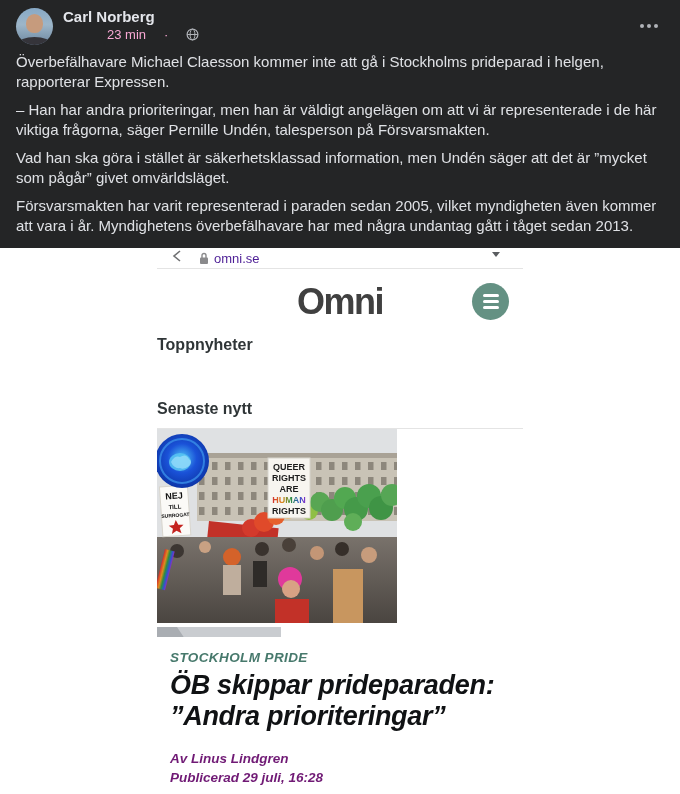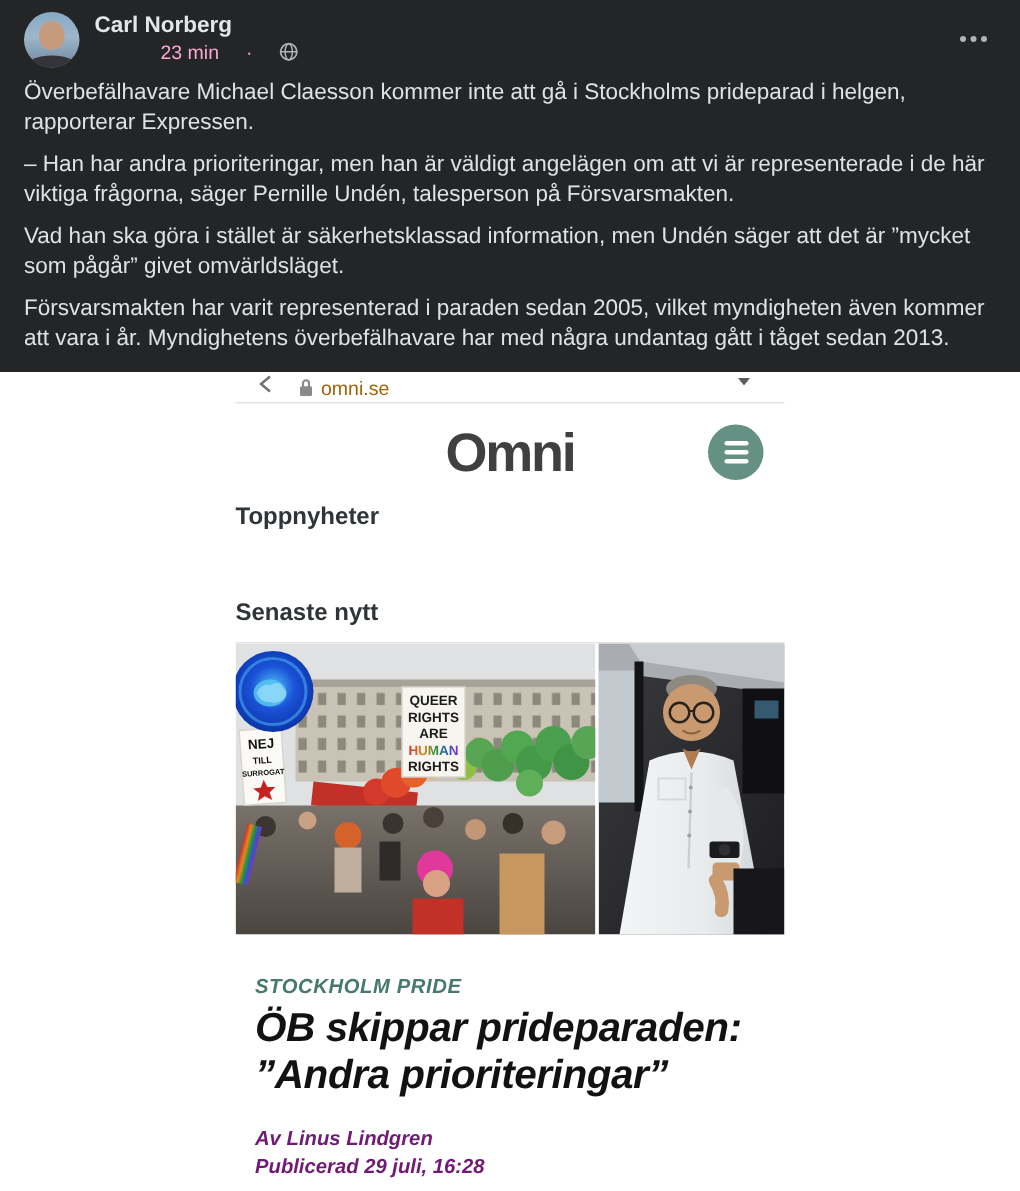--- a/index.html
+++ b/index.html
@@ -30,33 +30,33 @@
   .dots-btn{position:absolute;right:2px;top:12px;display:flex;gap:3px;cursor:pointer;padding:4px;}
   .dots-btn i{width:4px;height:4px;border-radius:50%;background:#b0b3b8;}
   .post p{margin:0 0 9px;font-size:15px;line-height:1.3;color:#dfe1e5;}
   .post p:last-child{margin-bottom:0;}
   
   .attachment{background:#ffffff;}
   .webshot{width:366px;margin:0 auto;position:relative;}
   .addressbar{position:relative;height:20px;}
   .back-ic{position:absolute;left:15px;top:2px;}
   .urlbox{position:absolute;left:42px;top:3px;display:flex;align-items:center;gap:5px;
-    color:#a16207;font-size:13px;}
+    color:#4c1d95;font-size:13px;}
   .share-caret{position:absolute;right:23px;top:4px;width:0;height:0;
     border-left:4px solid transparent;border-right:4px solid transparent;border-top:5px solid #5a5d60;}
   .divider{height:1px;background:#e4e4e4;}
   .site-header{position:relative;height:60px;}
   .omni-logo{text-align:center;padding-top:12px;font-size:36px;font-weight:800;
     letter-spacing:-1.5px;color:#404040;}
   .menu-btn{position:absolute;right:14px;top:14px;width:37px;height:37px;border-radius:50%;
     background:#649183;display:flex;flex-direction:column;justify-content:center;align-items:center;gap:3.5px;cursor:pointer;}
   .menu-btn i{display:block;width:16px;height:2.5px;background:#fff;border-radius:2px;}
   .tabs{display:flex;justify-content:center;gap:46px;padding:7px 0 10px;flex-direction:column;}
   .tab{font-size:16px;font-weight:600;color:#2f3537;cursor:pointer;}
-  .photos{display:flex;height:208px;}
+  .photos{display:flex;height:208px;flex-direction:column;}
   .photo-left{width:240px;margin-right:2px;overflow:hidden;}
   .photo-right{flex:1;overflow:hidden;}
   .article{padding:0 13px;font-style:italic;}
   .kicker{margin-top:13px;font-size:13.5px;font-weight:800;letter-spacing:.4px;color:#47796c;}
   .headline{margin-top:5px;font-size:27px;font-weight:800;line-height:1.16;letter-spacing:-.3px;color:#101214;}
   .byline{margin-top:16px;font-size:13.5px;font-weight:bold;color:#701a75;line-height:1.45;}
   .annons-row{margin-top:9px;display:flex;justify-content:center;align-items:center;gap:6px;
     font-size:13px;color:#14532d;}
   .ad{width:289px;height:150px;margin:6px auto 0;position:relative;overflow:hidden;
     background:

